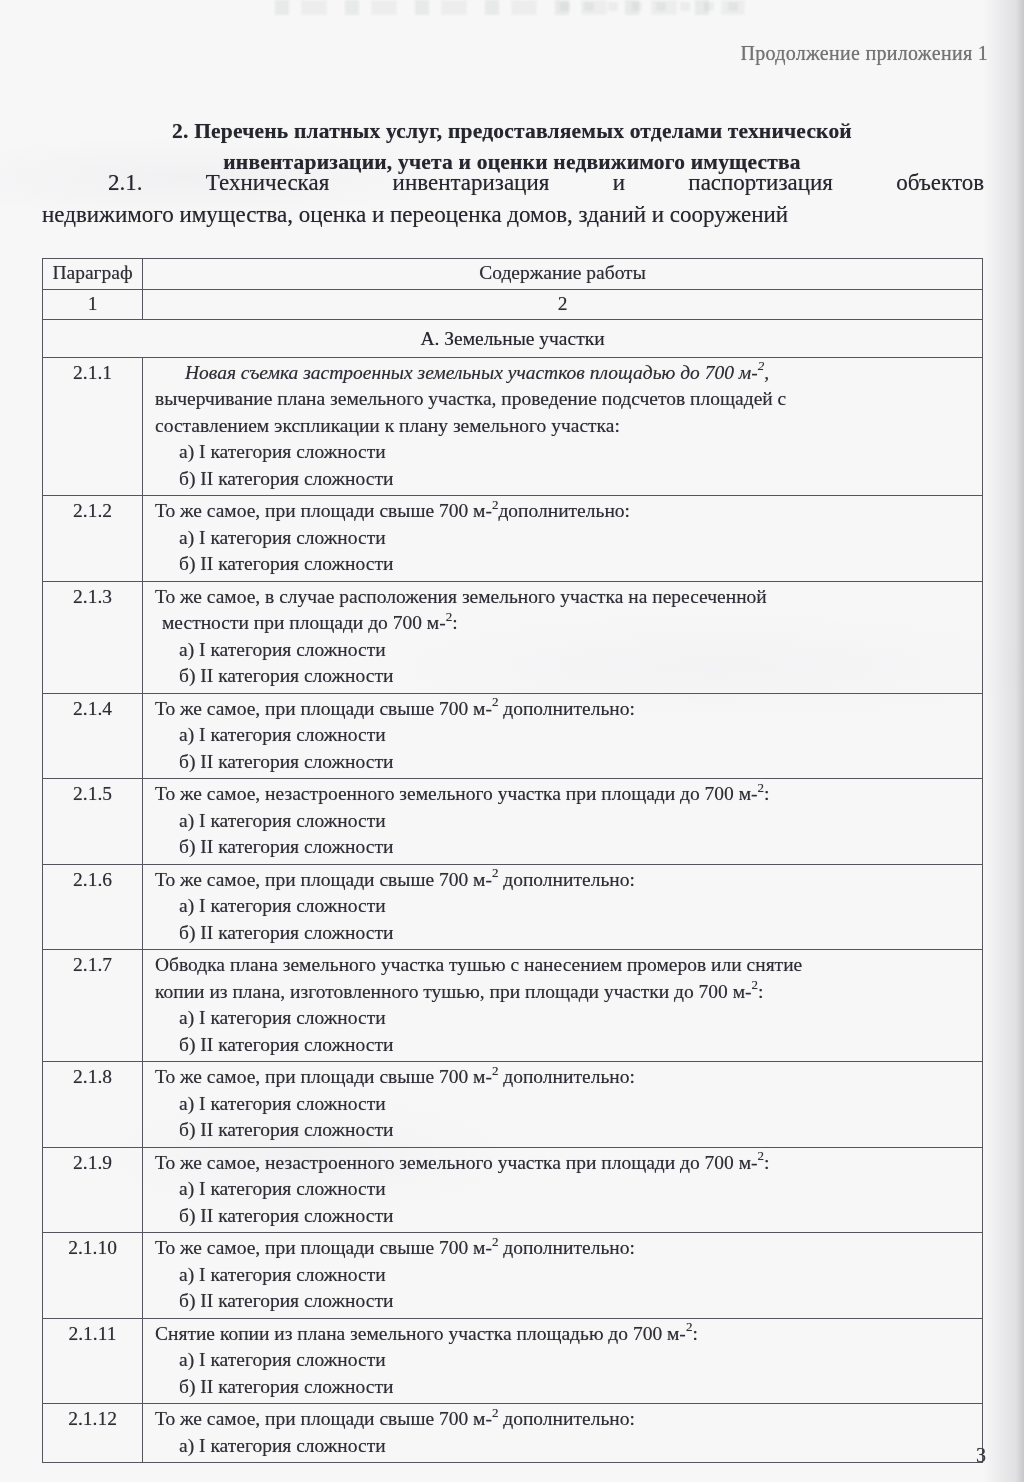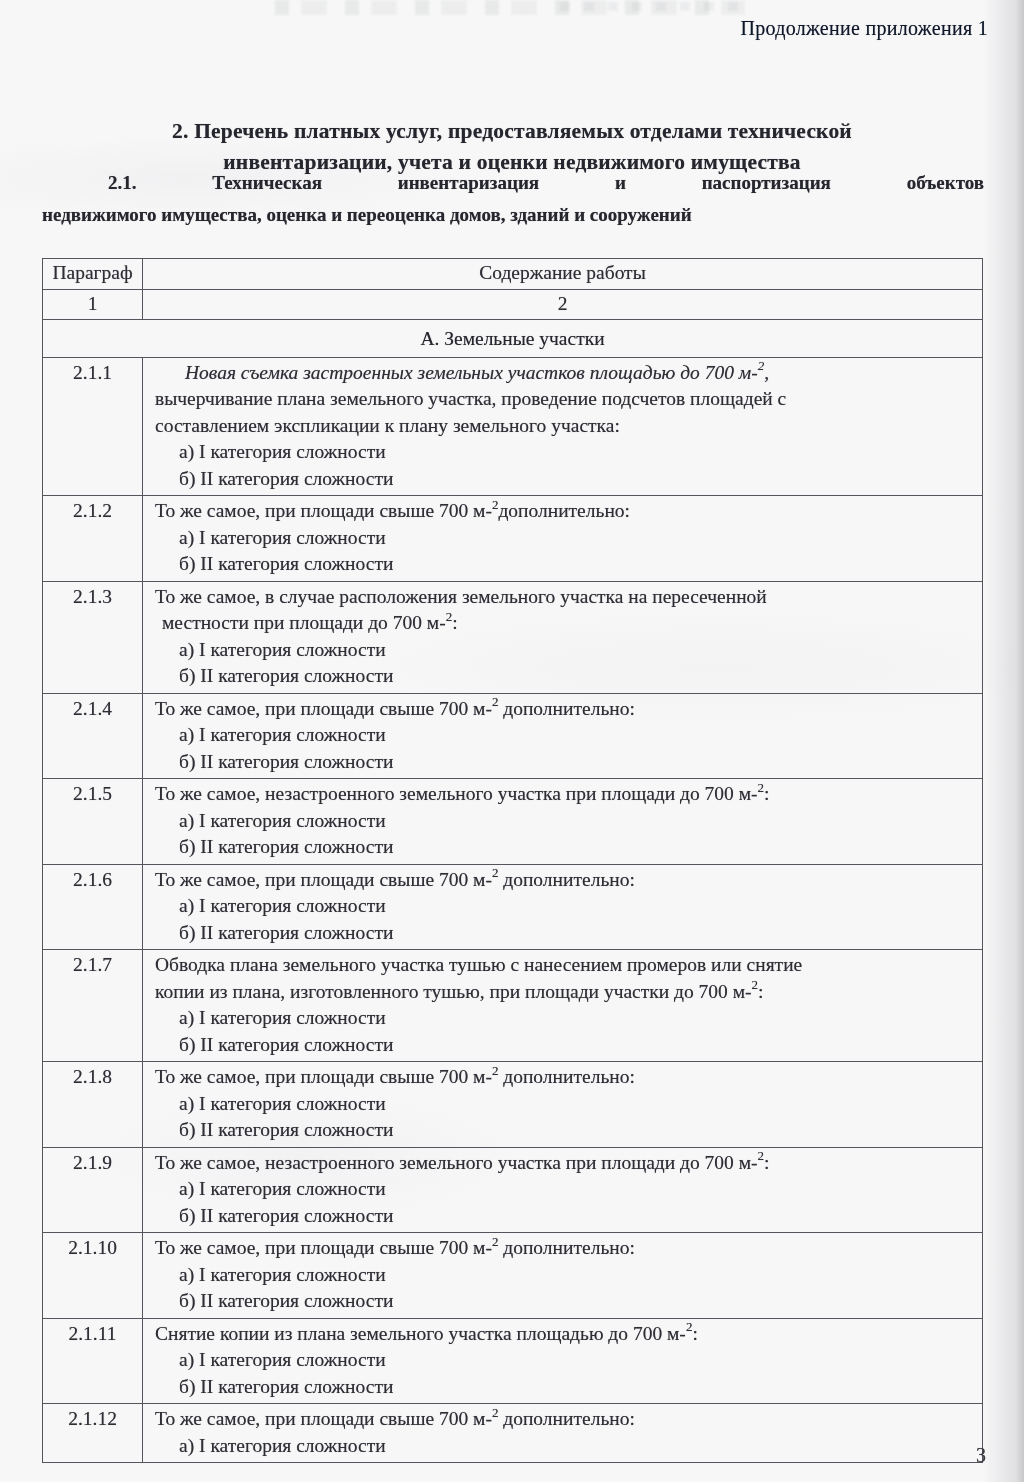--- a/index.html
+++ b/index.html
@@ -30,36 +30,36 @@
     position: absolute; top: 2px; left: 560px; width: 190px; height: 9px;
     background: repeating-linear-gradient(90deg,
         rgba(125,132,130,0.18) 0 10px, rgba(0,0,0,0) 10px 24px);
     filter: blur(1.3px);
     opacity: .5;
   }
 
   .scan-text { text-shadow: 0 0 0.7px rgba(46,46,56,0.55); }
 
   .header-note {
-    position: absolute; top: 17px; right: 36px;
+    position: absolute; top: 42px; right: 36px;
     font-size: 20px; letter-spacing: 0.3px;
-    color: #0f172a;
+    color: #737373;
   }
 
   .doc-title {
     position: absolute; top: 70px; left: 30px; width: 964px;
     text-align: center; font-weight: bold;
     font-size: 21.5px; line-height: 31px; letter-spacing: 0.2px;
     color: #26262e;
     margin-top: 46px;
   }
 
   .doc-subtitle {
     position: absolute; top: 167px; left: 42px; width: 942px;
-    font-weight: bold; font-size: 19px; line-height: 32px;
+    font-weight: normal; font-size: 23px; line-height: 32px;
     color: #26262e;
   }
   .doc-subtitle .js-line { text-align: justify; text-align-last: justify; }
   .doc-subtitle .line1 { text-indent: 66px; }
 
   table.services {
     position: absolute; top: 258px; left: 42px; width: 941px;
     border-collapse: collapse;
     font-size: 19.5px; line-height: 26.5px;
     color: #2e2e35;

